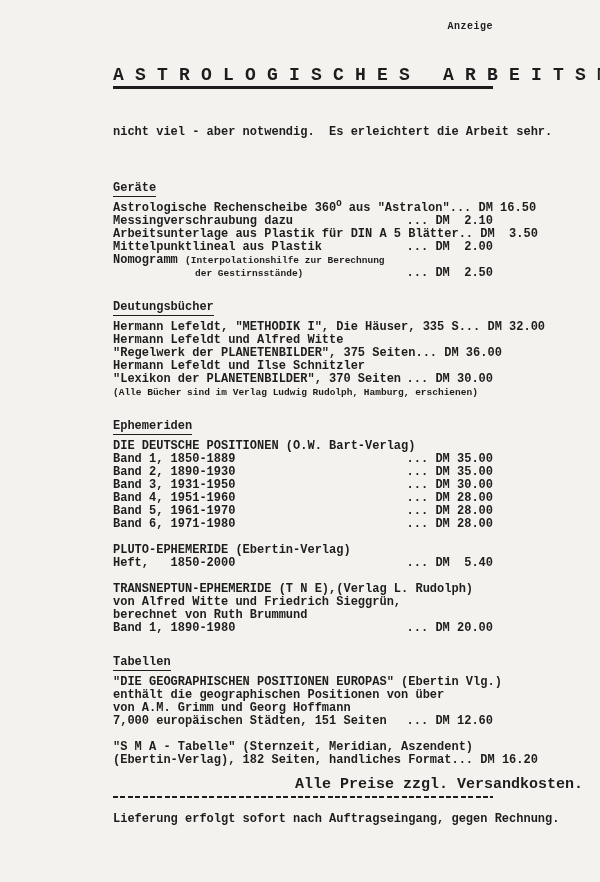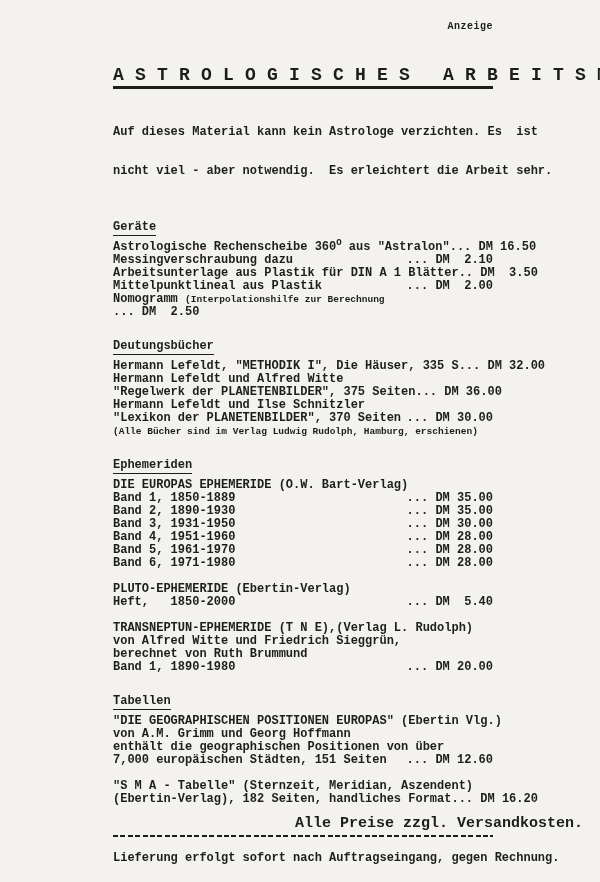--- a/index.html
+++ b/index.html
@@ -36,66 +36,65 @@
 <body>
 
 <div class="page">
 
   <div class="corner">Anzeige</div>
 
   <div class="main-title">A S T R O L O G I S C H E S   A R B E I T S M A T E R I A L</div>
   <div class="title-rule"></div>
 
   <div class="intro">
-    <div>Auf dieses Material kann kein Astrologe verzichten. Es  ist</div>
     <div>nicht viel - aber notwendig.  Es erleichtert die Arbeit sehr.</div>
   </div>
 
   <div id="sections">
       <div class="section">
         <div><span class="sec-heading">Geräte</span></div>
         <div class="row"><span class="txt"><span class="">Astrologische Rechenscheibe 360</span><span class="sup">O</span><span class=""> aus "Astralon"</span></span><span class="price">... DM 16.50</span></div>
         <div class="row"><span class="txt"><span class="">Messingverschraubung dazu</span></span><span class="price">... DM  2.10</span></div>
-        <div class="row"><span class="txt"><span class="">Arbeitsunterlage aus Plastik für DIN A 1 Blätter</span></span><span class="price">.. DM  3.50</span></div>
+        <div class="row"><span class="txt"><span class="">Arbeitsunterlage aus Plastik für DIN A 5 Blätter</span></span><span class="price">.. DM  3.50</span></div>
         <div class="row"><span class="txt"><span class="">Mittelpunktlineal aus Plastik</span></span><span class="price">... DM  2.00</span></div>
         <div class="row"><span class="txt"><span class="">Nomogramm </span><span class="small ">(Interpolationshilfe zur Berechnung</span></span></div>
-        <div class="row"><span class="price">... DM  2.50</span></div>
+        <div class="row"><span class="txt" style="padding-left: 82px;"><span class="small ">der Gestirnsstände)</span></span><span class="price">... DM  2.50</span></div>
       </div>
       <div class="section">
         <div><span class="sec-heading">Deutungsbücher</span></div>
         <div class="row"><span class="txt"><span class="">Hermann Lefeldt, "METHODIK I", Die Häuser, 335 S</span></span><span class="price">... DM 32.00</span></div>
         <div class="row"><span class="txt"><span class="">Hermann Lefeldt und Alfred Witte</span></span></div>
         <div class="row"><span class="txt"><span class="">"Regelwerk der PLANETENBILDER", 375 Seiten</span></span><span class="price">... DM 36.00</span></div>
         <div class="row"><span class="txt"><span class="">Hermann Lefeldt und Ilse Schnitzler</span></span></div>
         <div class="row"><span class="txt"><span class="">"Lexikon der PLANETENBILDER", 370 Seiten</span></span><span class="price">... DM 30.00</span></div>
         <div class="row"><span class="txt"><span class="small ">(Alle Bücher sind im Verlag Ludwig Rudolph, Hamburg, erschienen)</span></span></div>
       </div>
       <div class="section">
         <div><span class="sec-heading">Ephemeriden</span></div>
-        <div class="row"><span class="txt"><span class="">DIE EUROPAS EPHEMERIDE (O.W. Bart-Verlag)</span></span></div>
+        <div class="row"><span class="txt"><span class="">DIE DEUTSCHE POSITIONEN (O.W. Bart-Verlag)</span></span></div>
         <div class="row"><span class="txt"><span class="">Band 1, 1850-1889</span></span><span class="price">... DM 35.00</span></div>
         <div class="row"><span class="txt"><span class="">Band 2, 1890-1930</span></span><span class="price">... DM 35.00</span></div>
         <div class="row"><span class="txt"><span class="">Band 3, 1931-1950</span></span><span class="price">... DM 30.00</span></div>
         <div class="row"><span class="txt"><span class="">Band 4, 1951-1960</span></span><span class="price">... DM 28.00</span></div>
         <div class="row"><span class="txt"><span class="">Band 5, 1961-1970</span></span><span class="price">... DM 28.00</span></div>
         <div class="row"><span class="txt"><span class="">Band 6, 1971-1980</span></span><span class="price">... DM 28.00</span></div>
         <div class="gap"></div>
         <div class="row"><span class="txt"><span class="">PLUTO-EPHEMERIDE (Ebertin-Verlag)</span></span></div>
         <div class="row"><span class="txt"><span class="">Heft,   1850-2000</span></span><span class="price">... DM  5.40</span></div>
         <div class="gap"></div>
         <div class="row"><span class="txt"><span class="">TRANSNEPTUN-EPHEMERIDE (T N E),(Verlag L. Rudolph)</span></span></div>
         <div class="row"><span class="txt"><span class="">von Alfred Witte und Friedrich Sieggrün,</span></span></div>
         <div class="row"><span class="txt"><span class="">berechnet von Ruth Brummund</span></span></div>
         <div class="row"><span class="txt"><span class="">Band 1, 1890-1980</span></span><span class="price">... DM 20.00</span></div>
       </div>
       <div class="section">
         <div><span class="sec-heading">Tabellen</span></div>
         <div class="row"><span class="txt"><span class="">"DIE GEOGRAPHISCHEN POSITIONEN EUROPAS" (Ebertin Vlg.)</span></span></div>
+        <div class="row"><span class="txt"><span class="">enthält die geographischen Positionen von über</span></span></div>
         <div class="row"><span class="txt"><span class="">von A.M. Grimm und Georg Hoffmann</span></span></div>
-        <div class="row"><span class="txt"><span class="">enthält die geographischen Positionen von über</span></span></div>
         <div class="row"><span class="txt"><span class="">7,000 europäischen Städten, 151 Seiten</span></span><span class="price">... DM 12.60</span></div>
         <div class="gap"></div>
         <div class="row"><span class="txt"><span class="">"S M A - Tabelle" (Sternzeit, Meridian, Aszendent)</span></span></div>
         <div class="row"><span class="txt"><span class="">(Ebertin-Verlag), 182 Seiten, handliches Format</span></span><span class="price">... DM 16.20</span></div>
       </div>
     </div>
 
   <div class="shipping-note">Alle Preise zzgl. Versandkosten.</div>
   <div class="dashed"></div>
 

